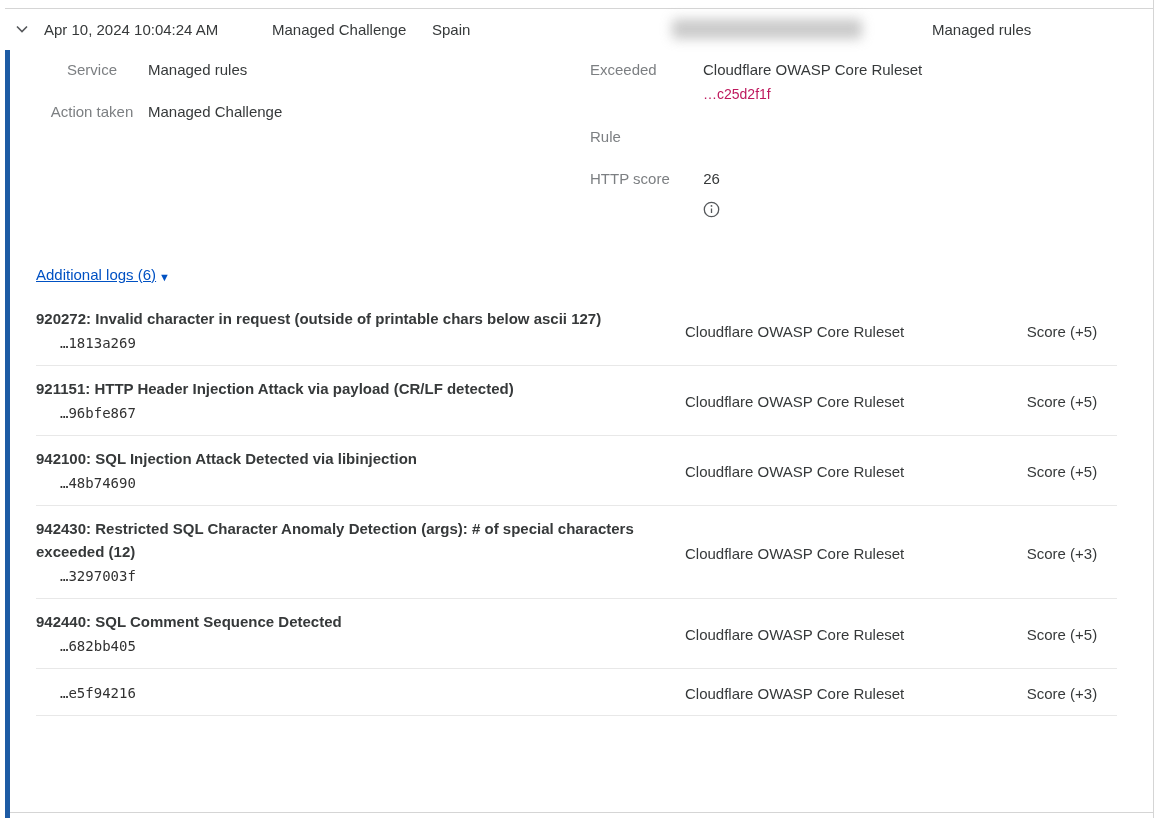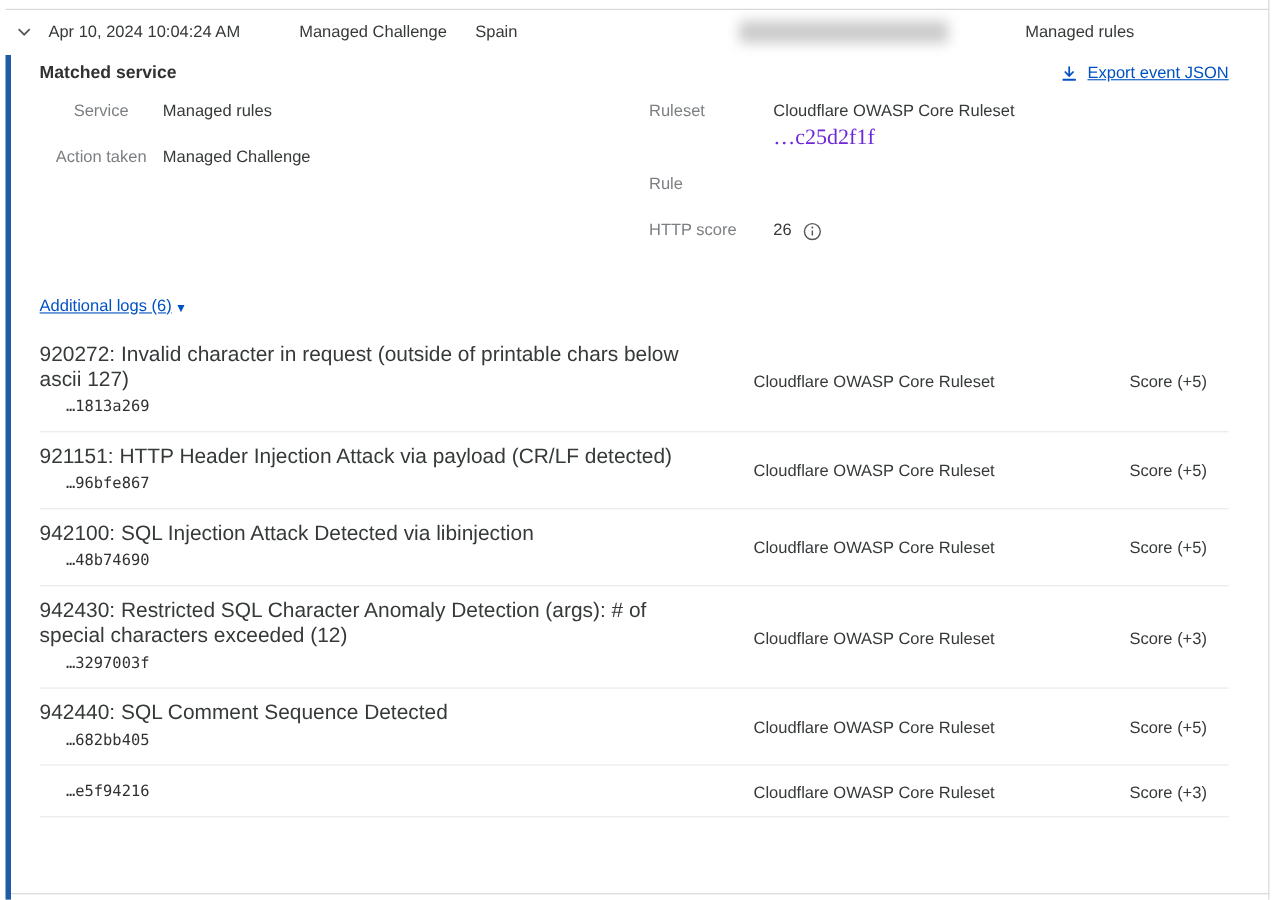--- a/index.html
+++ b/index.html
@@ -37,33 +37,33 @@
   .export-text{text-decoration:underline;}
 
   .details{display:flex;}
   .col-left{width:554px;text-align:center;}
   .field{display:flex; margin-bottom:18px; line-height:24px; font-size:15px;}
   .f-label{color:var(--muted);}
   .col-left .f-label{width:112px; flex:0 0 auto;}
   .col-right .f-label{width:113px; flex:0 0 auto;}
   .f-value{color:var(--text);}
   .v-block{width:250px;}
-  .hash{font-family:Liberation Serif, serif; font-size:20px; line-height:25px; color:#6d28d9;}
-  .owasp-wrap{display:flex; align-items:center; gap:10px;}
+  .hash{font-family:Liberation Sans, sans-serif; font-size:14px; line-height:25px; color:#be185d;}
+  .owasp-wrap{display:flex; align-items:center; gap:10px;flex-direction:column;}
   .info-icon{width:17px; height:17px; color:#55585b; cursor:pointer;}
 
   .addlogs{margin-top:30px; display:inline-flex; align-items:flex-end; font-size:15px;
     color:var(--link); cursor:pointer;}
   .addlogs-text{text-decoration:underline;}
   .addlogs-tri{font-size:11px; margin-left:3px; color:var(--link);}
 
   .logs-list{margin-top:12px;}
   .log-row{display:flex; align-items:center; padding:11px 0 9px 0; border-bottom:1px solid var(--divider);}
   .log-desc-col{flex:0 0 649px; padding-right:40px;}
-  .log-desc{font-size:19px; line-height:23px; color:var(--text);}
+  .log-desc{font-size:15px; line-height:23px; color:var(--text);font-weight:bold;}
   .log-hash{font-family:"DejaVu Sans Mono", monospace; font-size:14px; line-height:26px; color:#313131;margin-left:24px;}
   .log-ruleset{flex:0 0 322px; font-size:15px; color:var(--text);}
   .log-score{flex:1; font-size:15px; color:var(--text);text-align:center;}
 </style>
 </head>
 <body>
 
 <div class="stage">
 
   <div class="top-border"></div>
@@ -77,47 +77,36 @@
     <div class="cell-action">Managed Challenge</div>
     <div class="cell-country">Spain</div>
     <div class="cell-blur"></div>
     <div class="cell-service">Managed rules</div>
   </div>
 
   <div class="accent-bar"></div>
 
   <div class="panel">
 
-    <div class="panel-head">
-      <div class="panel-title">Matched service</div>
-      <div class="export-link">
-        <svg class="dl-icon" viewBox="0 0 16 16" fill="none" stroke="currentColor" stroke-width="1.6">
-          <line x1="8" y1="1.5" x2="8" y2="9.5"></line>
-          <polyline points="4,6 8,10 12,6"></polyline>
-          <line x1="2" y1="13.5" x2="14" y2="13.5"></line>
-        </svg>
-        <span class="export-text">Export event JSON</span>
-      </div>
-    </div>
 
     <div class="details">
       <div class="col-left">
         <div class="field">
           <div class="f-label">Service</div>
           <div class="f-value">Managed rules</div>
         </div>
         <div class="field">
           <div class="f-label">Action taken</div>
           <div class="f-value">Managed Challenge</div>
         </div>
       </div>
 
       <div class="col-right">
         <div class="field">
-          <div class="f-label">Ruleset</div>
+          <div class="f-label">Exceeded</div>
           <div class="v-block">
             <div class="f-value">Cloudflare OWASP Core Ruleset</div>
             <div class="hash">…c25d2f1f</div>
           </div>
         </div>
         <div class="field">
           <div class="f-label">Rule</div>
         </div>
         <div class="field">
           <div class="f-label">HTTP score</div>

